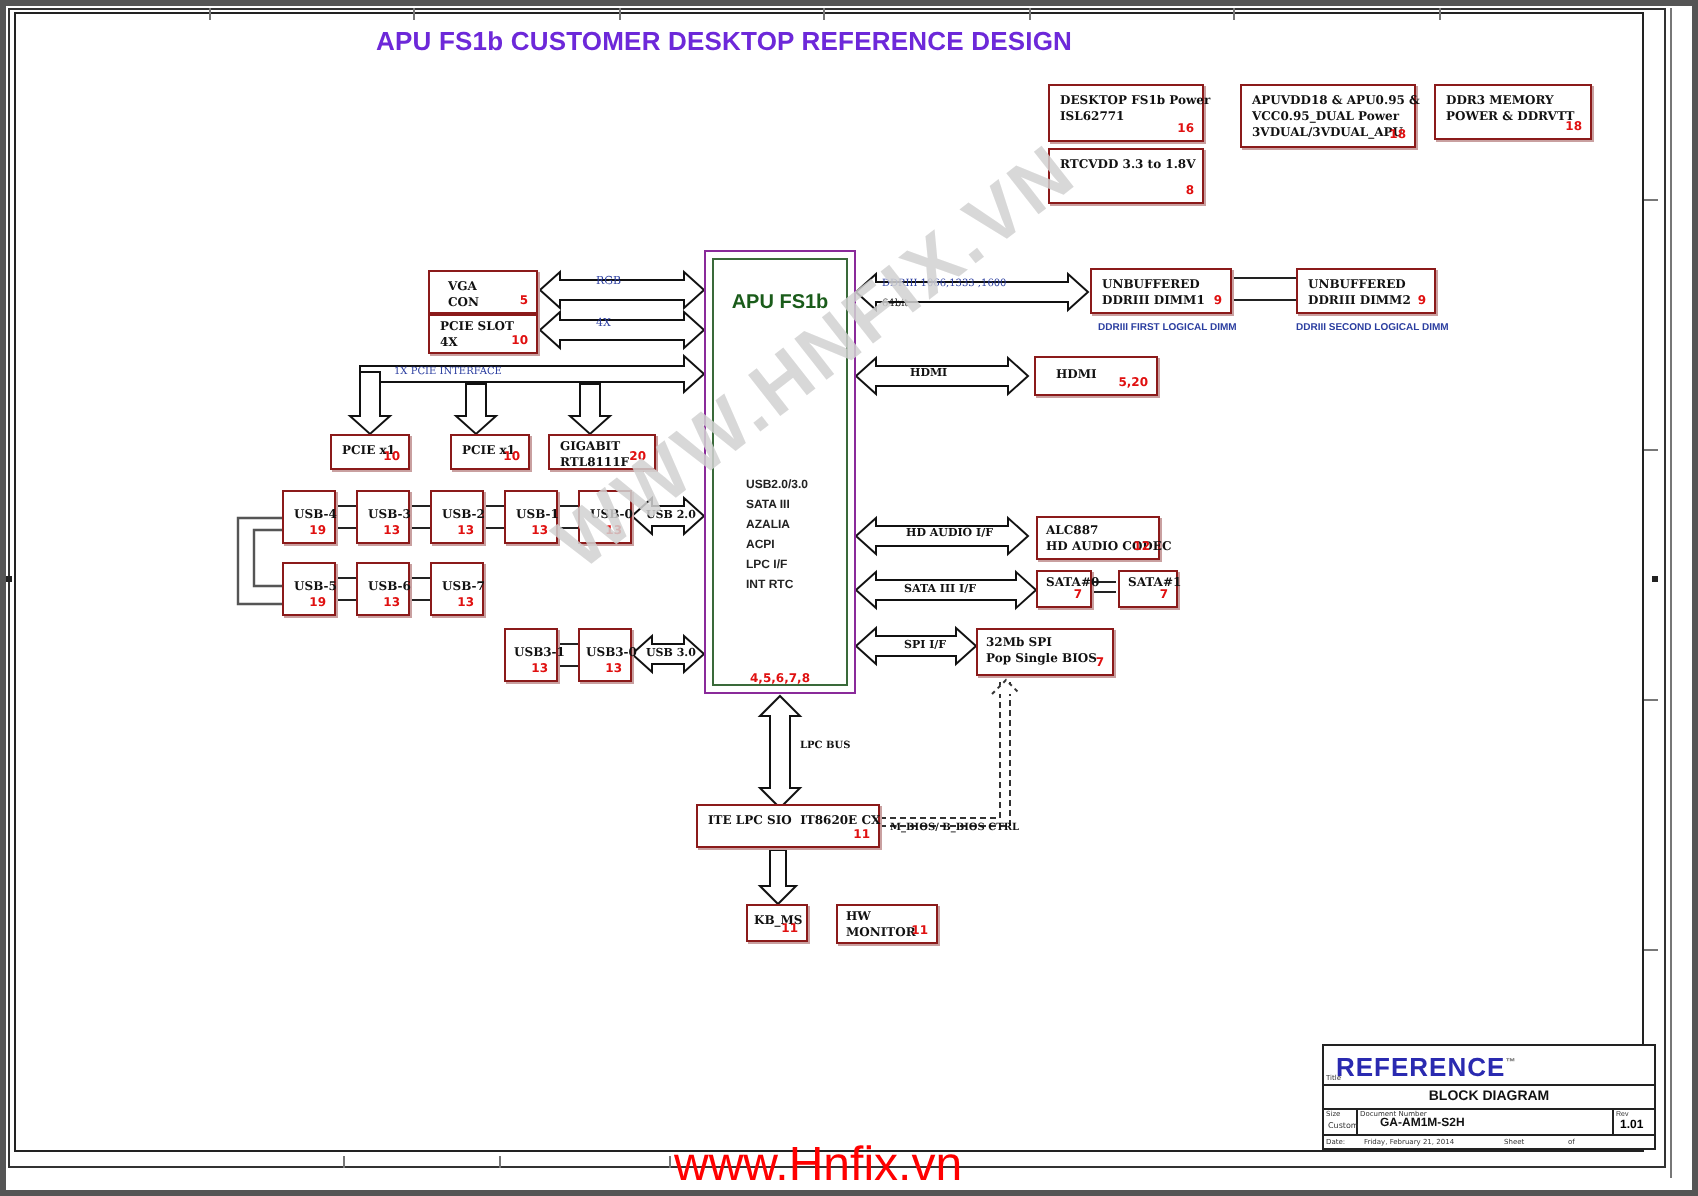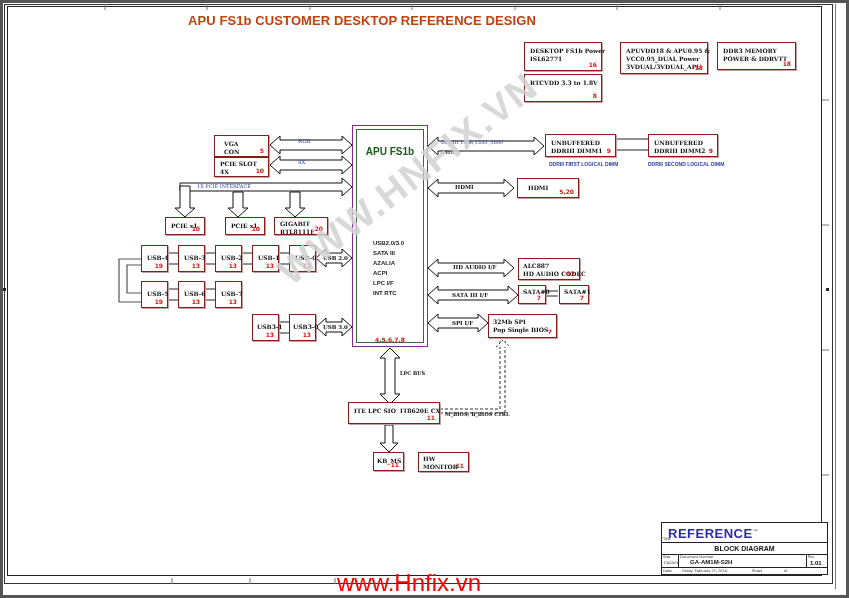--- a/index.html
+++ b/index.html
@@ -2,21 +2,21 @@
 <html><head>
 <meta charset="utf-8">
 <style>
   html, body { margin:0; padding:0; }
   body { width:849px; height:598px; background:#ffffff; overflow:hidden; position:relative; font-family:"DejaVu Serif", serif; }
   .frame-outer { position:absolute; left:0; top:0; width:849px; height:598px; box-sizing:border-box; border:3px solid #555; background:#fff; }
   .sheet { position:absolute; left:4px; top:4px; width:829px; height:580px; box-sizing:border-box; border:1px solid #333; }
   .sheet-inner { position:absolute; left:7px; top:6px; width:815px; height:570px; box-sizing:border-box; border:1.5px solid #222; }
   .right-rail { position:absolute; left:835px; top:4px; width:10px; height:585px; border-left:1px solid #777; }
   svg { position:absolute; left:0; top:0; }
-  .title { position:absolute; left:188px; top:13px; font-family:"Liberation Sans", sans-serif; font-weight:bold; font-size:13px; color:#c2410c; letter-spacing:0.1px; }
+  .title { position:absolute; left:188px; top:13px; font-family:"Liberation Sans", sans-serif; font-weight:bold; font-size:13px; color:#6d28d9; letter-spacing:0.1px; }
   .box { position:absolute; box-sizing:border-box; border:1.5px solid #8b1a1a; background:#fff; box-shadow:1px 1px 0 #c9a0a0; }
   .btxt { position:absolute; left:5px; top:4px; font-size:6px; font-weight:bold; line-height:8px; color:#111; white-space:pre; font-family:"DejaVu Serif", serif; }
   .pg { position:absolute; right:4px; bottom:2px; font-size:6px; font-weight:bold; color:#e01010; font-family:"DejaVu Sans", sans-serif; }
   .lbl { position:absolute; font-size:5.5px; font-weight:bold; color:#111; white-space:nowrap; font-family:"DejaVu Serif", serif; }
   .lbl-blue { position:absolute; font-size:5.5px; color:#2b3ea0; white-space:nowrap; font-family:"DejaVu Serif", serif; }
   .lbl-bluebold { position:absolute; font-size:5px; font-weight:bold; color:#2b3ea0; white-space:nowrap; font-family:"Liberation Sans", sans-serif; }
   .apu-outer { position:absolute; left:352px; top:125px; width:76px; height:222px; box-sizing:border-box; border:1.5px solid #8a2a9a; background:#fff; }
   .apu-inner { position:absolute; left:3px; top:3px; right:3px; bottom:3px; border:1.5px solid #3a6a3a; }
   .apu-title { position:absolute; left:0; right:0; top:20px; text-align:center; font-family:"Liberation Sans", sans-serif; font-weight:bold; font-size:10px; color:#1a5c1a; }
   .apu-feat { position:absolute; left:20px; top:112px; font-family:"Liberation Sans", sans-serif; font-weight:bold; font-size:6px; line-height:10px; color:#222; }

